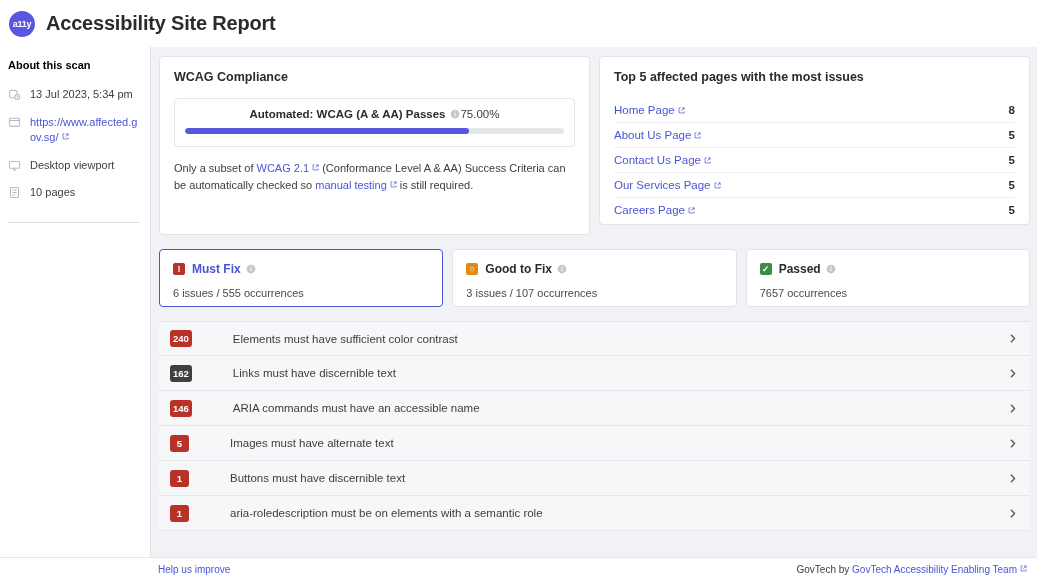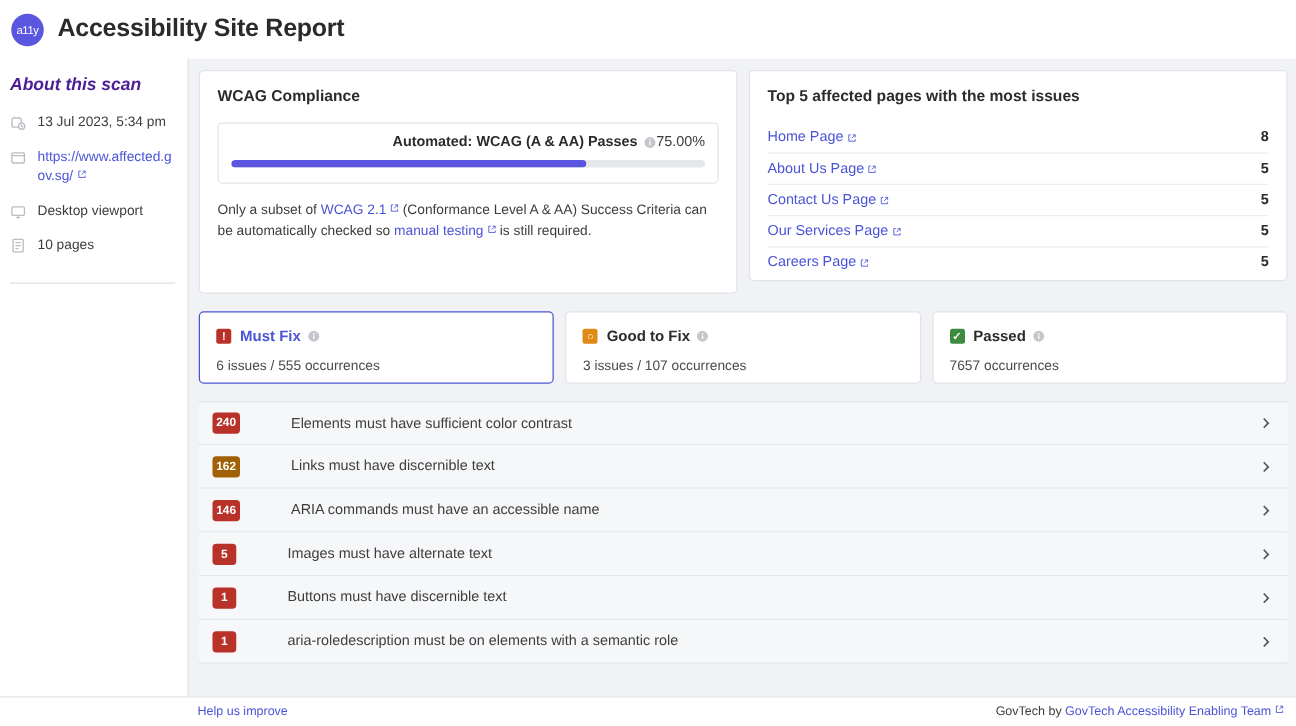--- a/index.html
+++ b/index.html
@@ -31,21 +31,21 @@
     display: flex;
     align-items: center;
     padding: 0 0 0 9px;
   }
   .logo-badge {
     width: 26px; height: 26px;
     border-radius: 50%;
     background: #5b56e0;
     color: #ffffff;
     display: flex; align-items: center; justify-content: center;
-    font-size: 9px; font-weight: normal; letter-spacing: -0.3px;
+    font-size: 9px; font-weight: bold; letter-spacing: -0.3px;
     flex: 0 0 26px;
   }
   .header-title {
     margin-left: 11px;
     font-size: 20px;
     font-weight: bold;
     color: #2b2b2b;
     letter-spacing: -0.2px;
   }
 
@@ -57,25 +57,24 @@
   }
 
   
   .sidebar {
     width: 150px;
     flex: 0 0 150px;
     background: #ffffff;
     padding: 12px 10px 0 8px;
   }
   .sidebar h2 {
-    font-size: 14px;
+    font-size: 11px;
     font-weight: bold;
-    color: #4c1d95;
+    color: #000000;
     margin-bottom: 16px;
-    font-style: italic;
   }
   .scan-item {
     display: flex;
     align-items: flex-start;
     margin-bottom: 13px;
     font-size: 11px;
     line-height: 1.35;
   }
   .scan-icon {
     width: 13px; height: 13px;
@@ -133,21 +132,21 @@
 
   
   .progress-panel {
     border: 1px solid #e4e6ea;
     border-radius: 4px;
     padding: 9px 10px 12px 10px;
   }
   .progress-head {
     display: flex;
     align-items: center;
-    justify-content: flex-end;
+    justify-content: center;
     margin-bottom: 8px;
   }
   .progress-label {
     font-size: 11.5px;
     font-weight: bold;
     color: #2b2b2b;
     display: flex;
     align-items: center;
   }
   .info-ico {
@@ -509,21 +508,21 @@
           <div class="issue-row">
             <span class="issue-badge" style="background: rgb(185, 50, 42);">240</span>
             <span class="issue-text">Elements must have sufficient color contrast</span>
             <span class="chev">
               <svg viewBox="0 0 16 16" fill="none" stroke="currentColor" stroke-width="2">
                 <path d="M5.8 2.6L11 8l-5.2 5.4"></path>
               </svg>
             </span>
           </div>
           <div class="issue-row">
-            <span class="issue-badge" style="background: #a16207;">162</span>
+            <span class="issue-badge" style="background: #404040;">162</span>
             <span class="issue-text">Links must have discernible text</span>
             <span class="chev">
               <svg viewBox="0 0 16 16" fill="none" stroke="currentColor" stroke-width="2">
                 <path d="M5.8 2.6L11 8l-5.2 5.4"></path>
               </svg>
             </span>
           </div>
           <div class="issue-row">
             <span class="issue-badge" style="background: rgb(185, 50, 42);">146</span>
             <span class="issue-text">ARIA commands must have an accessible name</span>

